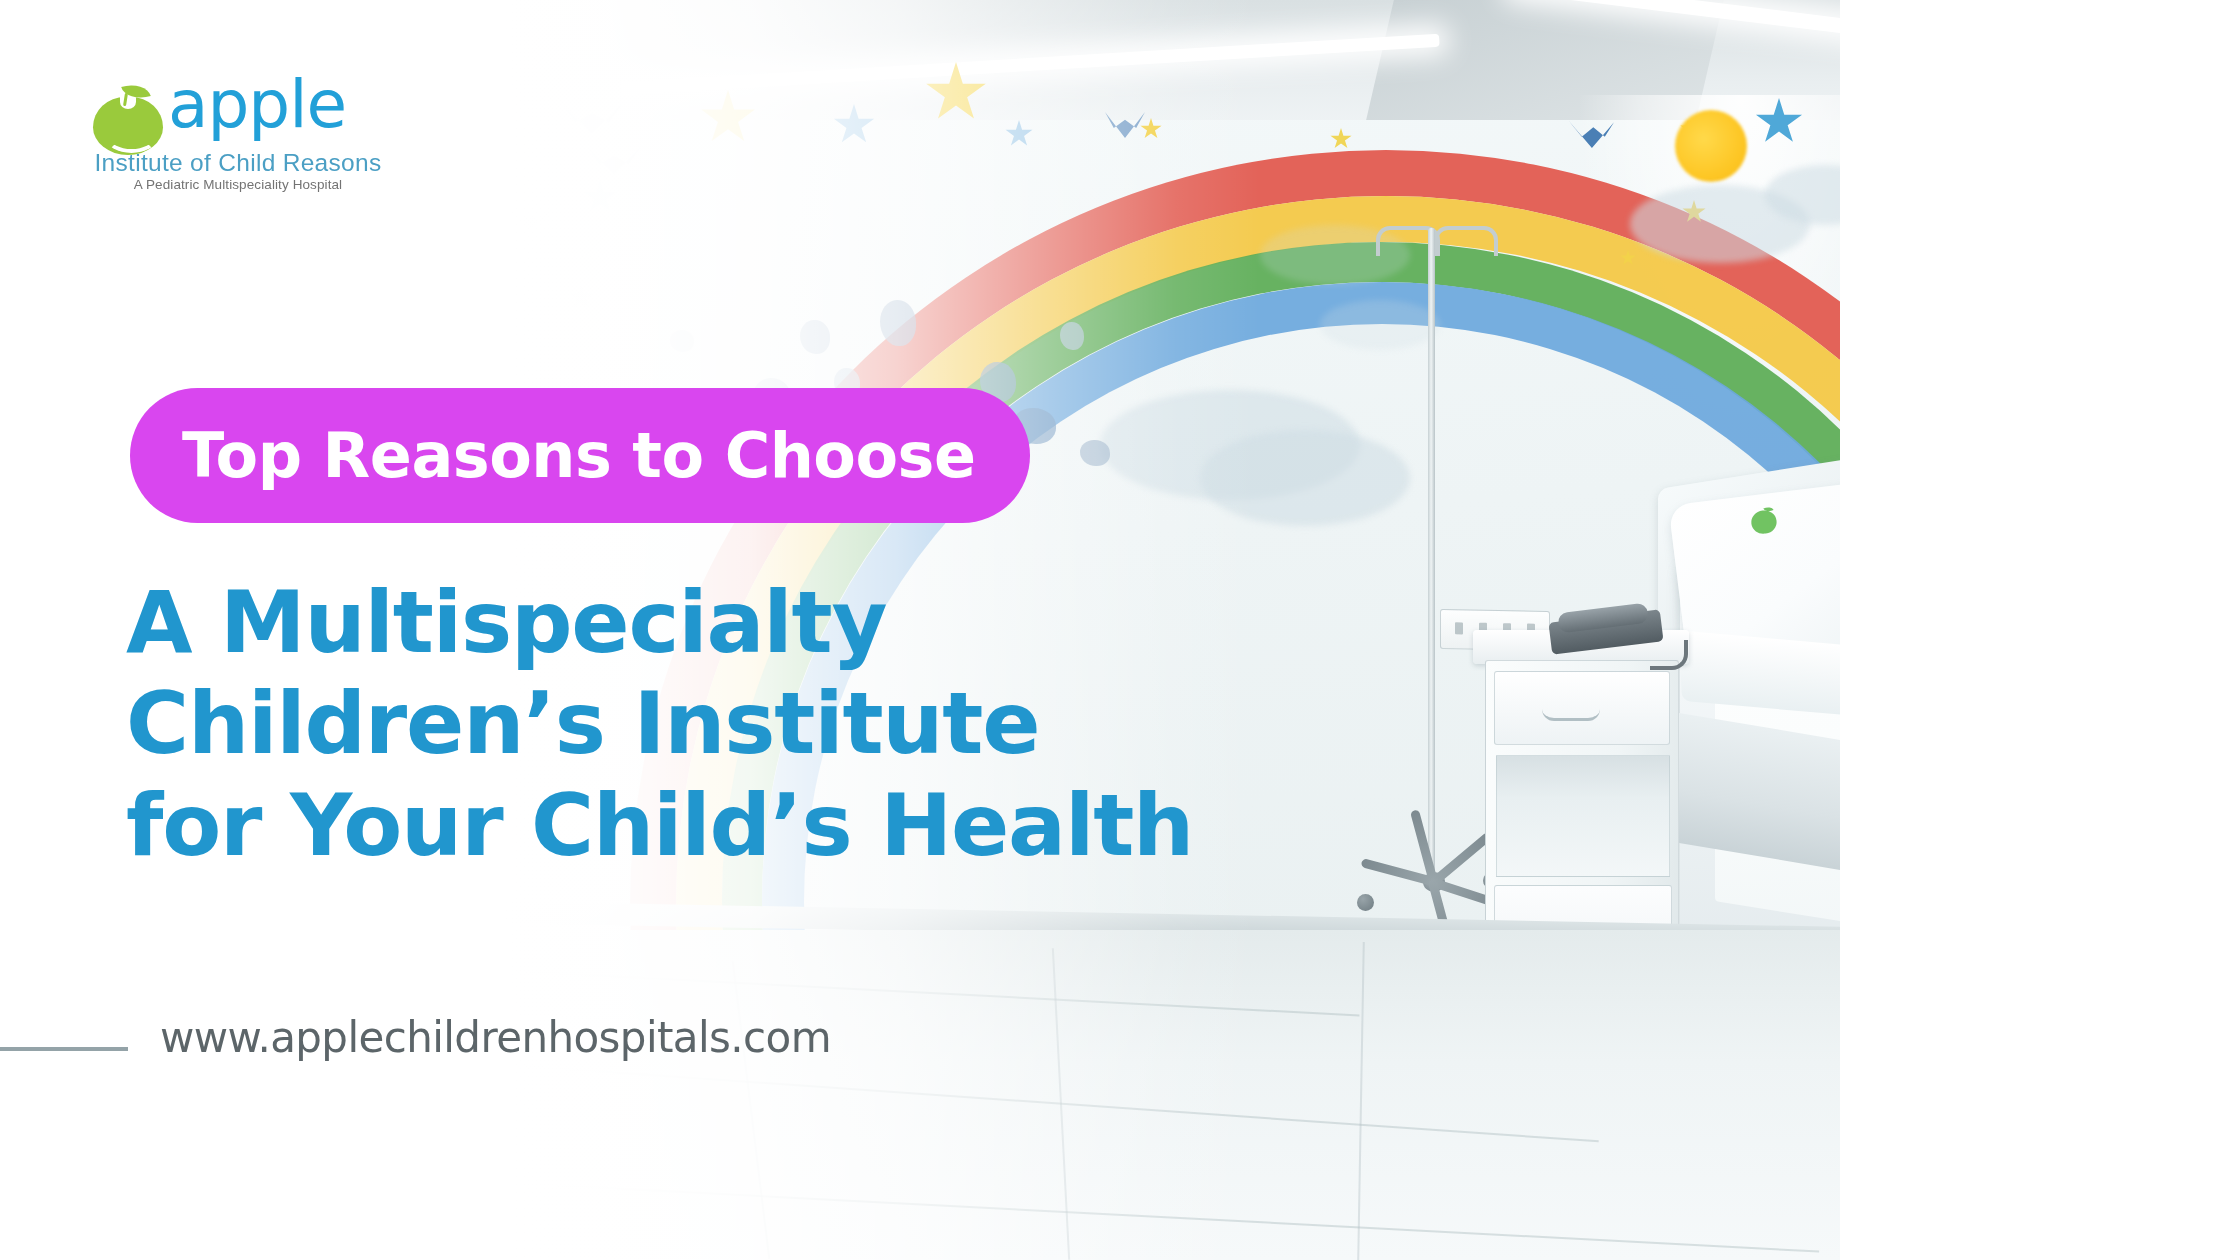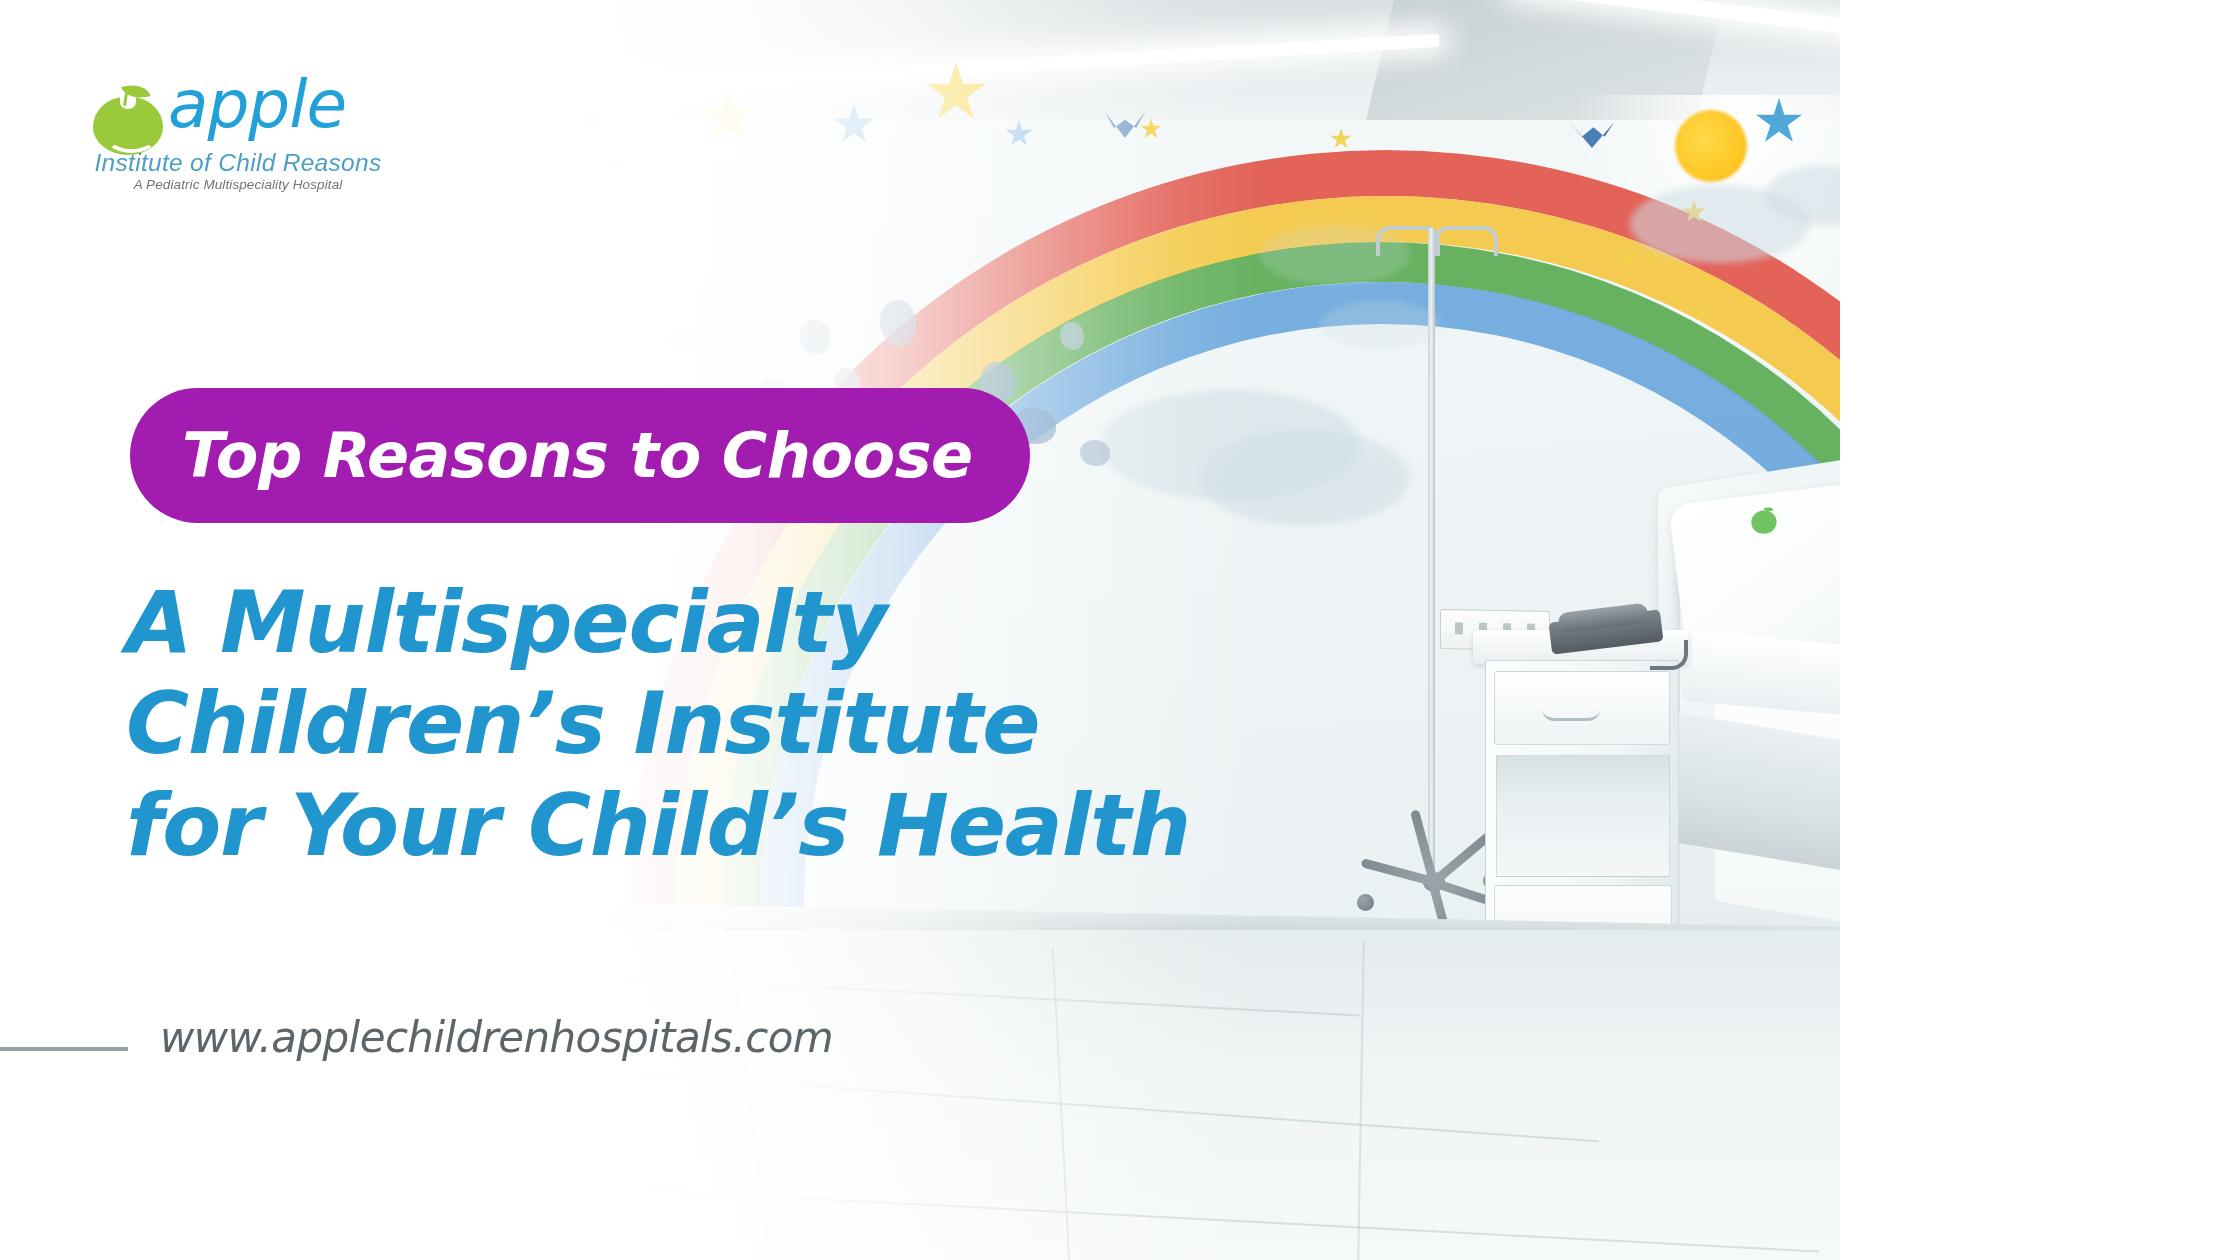--- a/index.html
+++ b/index.html
@@ -10,21 +10,20 @@
   body {
     font-family: "Liberation Sans", sans-serif;
   }
 
   .banner {
     position: relative;
     width: 1840px;
     height: 1260px;
     overflow: hidden;
     background: #ffffff;
-    font-style: italic;
   }
 
   
   .photo {
     position: absolute;
     left: 500px;
     top: 0;
     width: 1740px;
     height: 1260px;
     overflow: hidden;
@@ -520,21 +519,21 @@
     font-family: "Liberation Sans", sans-serif;
   }
 
   
   .pill {
     position: absolute;
     left: 130px;
     top: 388px;
     width: 900px;
     height: 135px;
-    background: #a21caf;
+    background: #d946ef;
     border-radius: 68px;
     display: flex;
     align-items: center;
     padding-left: 52px;
     box-sizing: border-box;
   }
   .pill-text {
     color: #ffffff;
     font-size: 62px;
     font-weight: bold;

